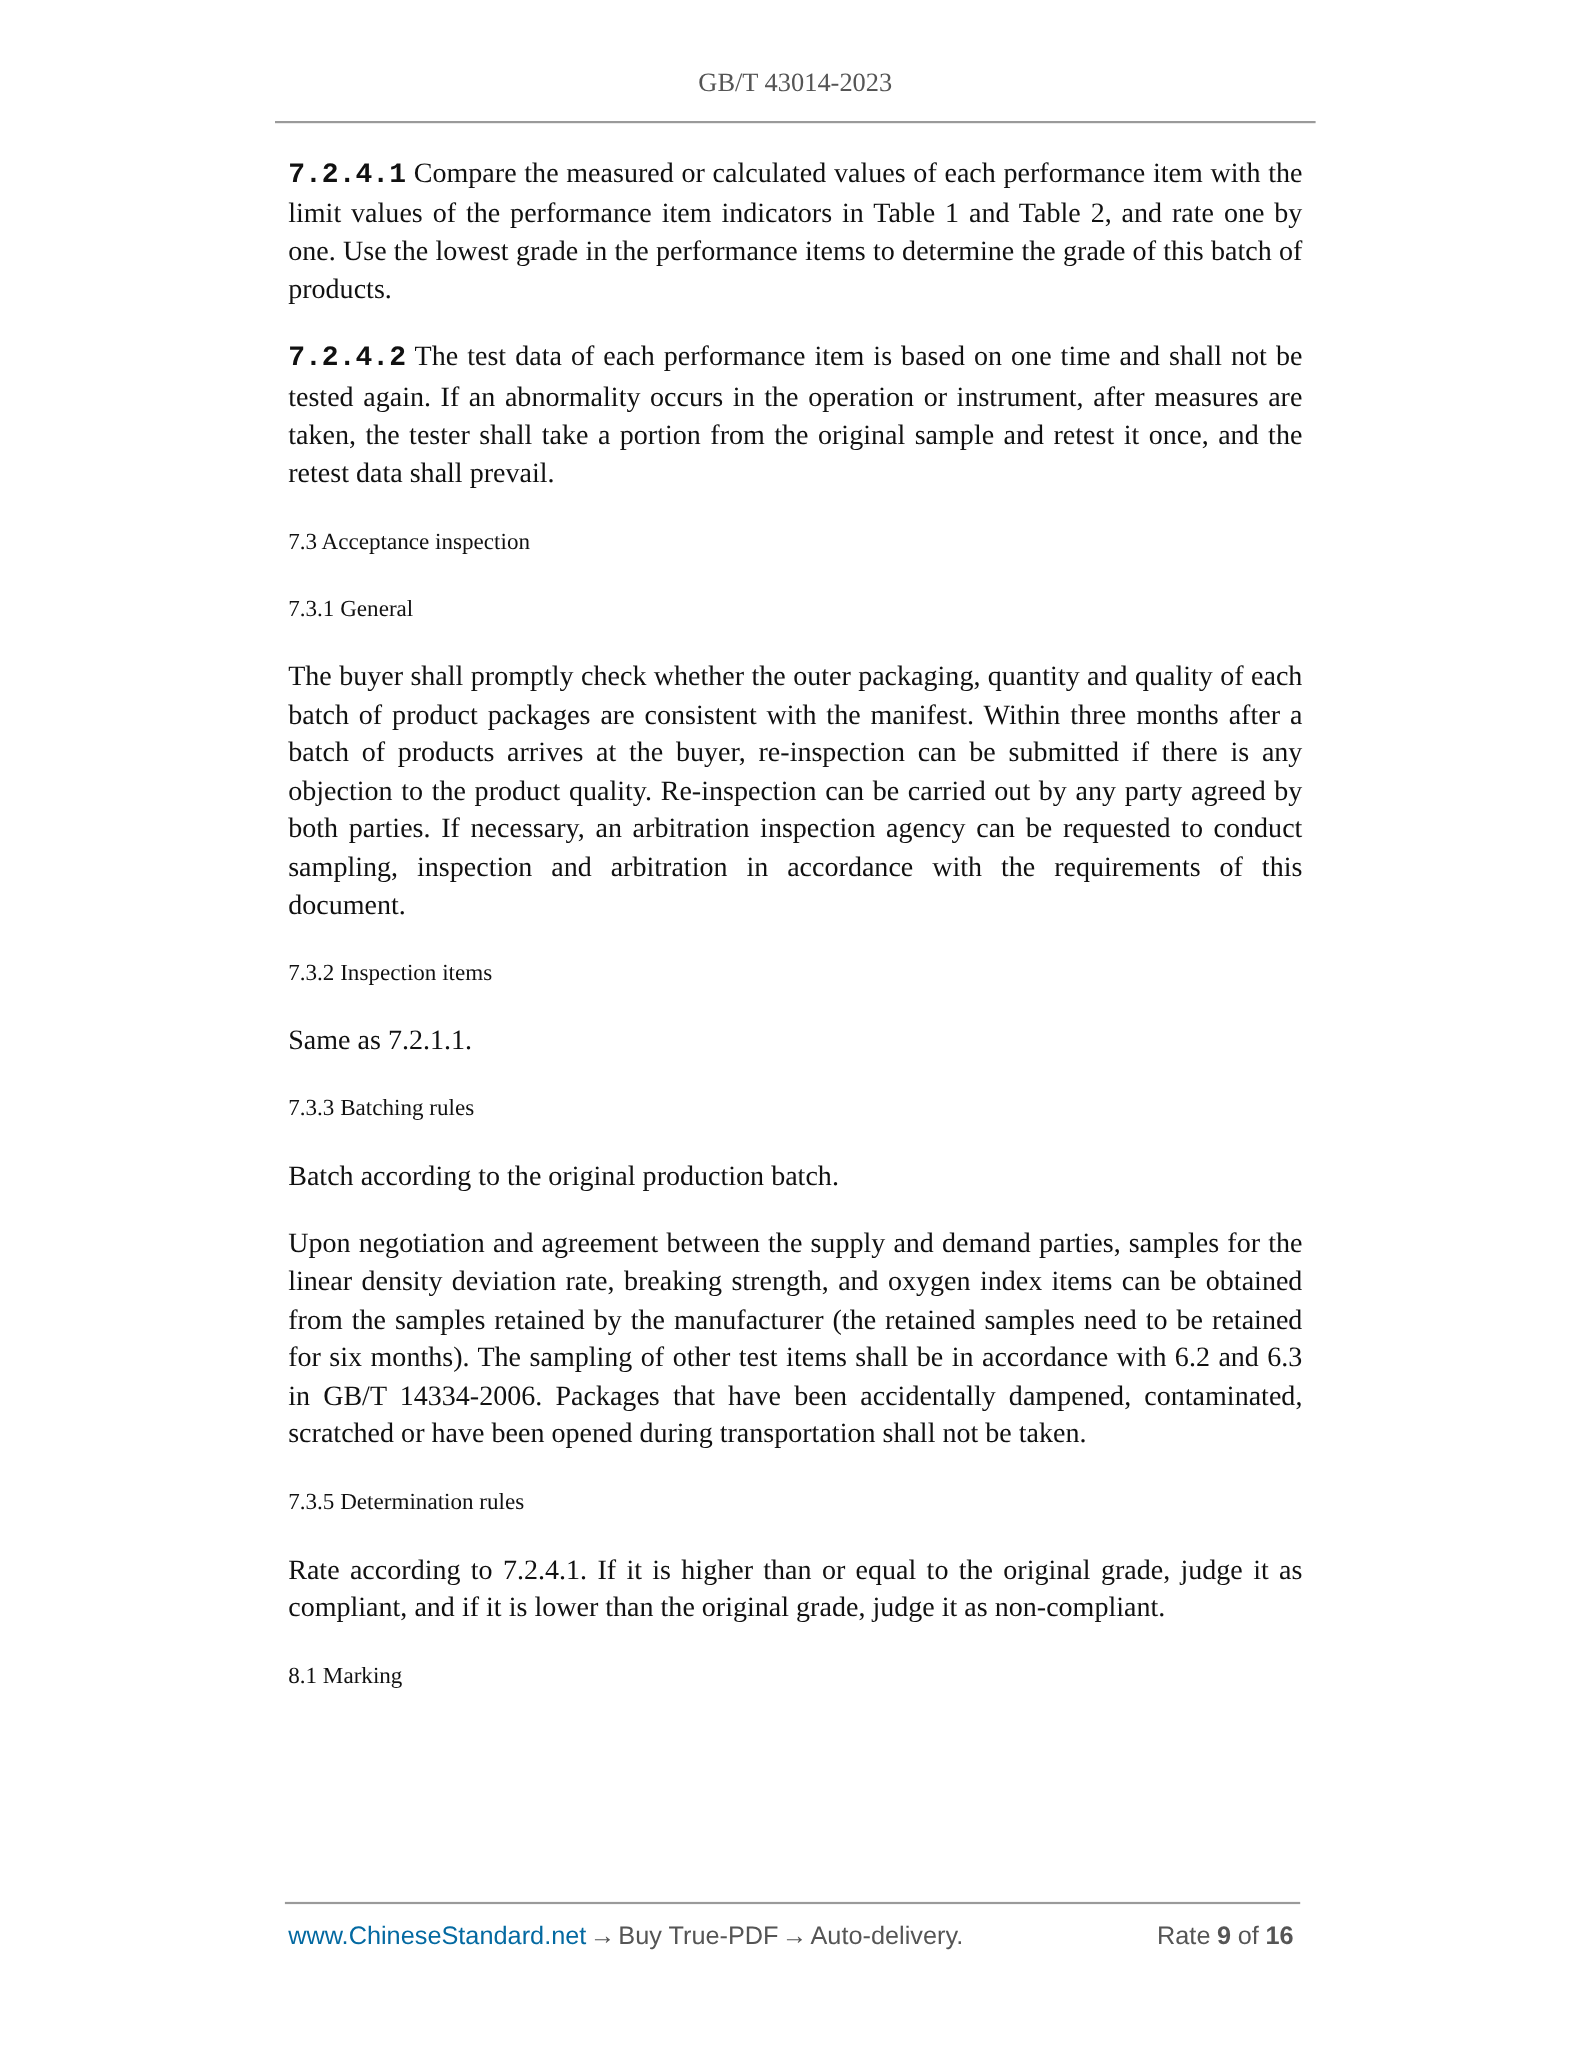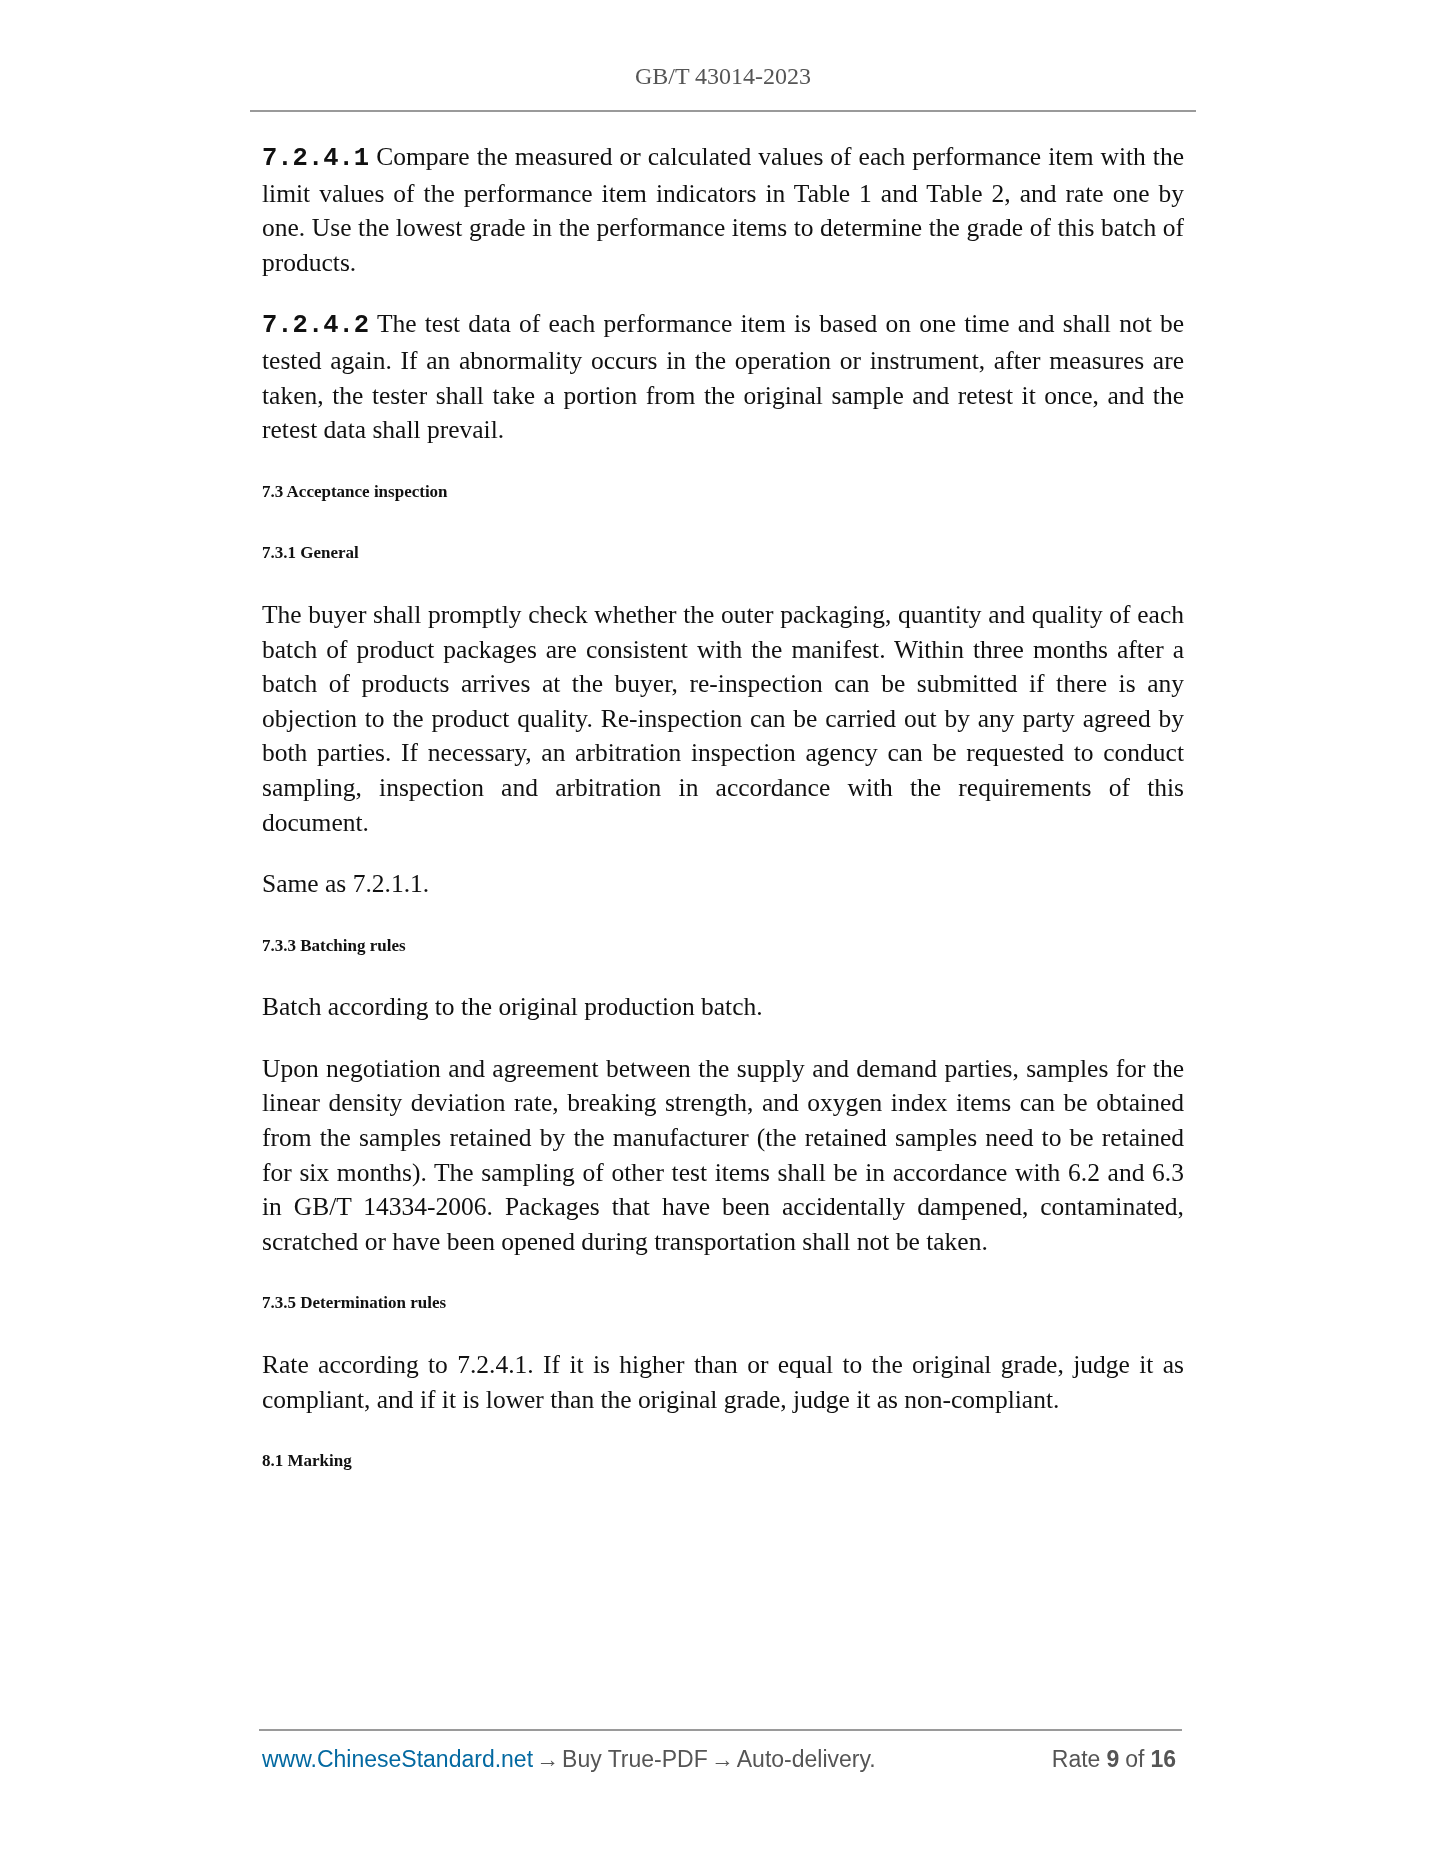--- a/index.html
+++ b/index.html
@@ -21,21 +21,21 @@
       position: absolute; left: 262px; width: 922px; top: 140px;
       font-family: "Liberation Serif", serif;
       color: #111111;
     }
     .para {
       font-size: 25.5px; line-height: 34.6px; margin: 0 0 27px 0;
       text-align: justify;
     }
     .para .num { font-weight: bold; font-family: Liberation Mono, monospace; }
     .h3 {
-      font-size: 17px; line-height: 34.6px; font-weight: bold; margin: 6px 0 27px 0;
+      font-size: 21px; line-height: 34.6px; font-weight: normal; margin: 6px 0 27px 0;
     }
     .h1 {
       font-size: 34px; line-height: 40px; font-weight: bold; margin: 16px 0 36px 0;
     }
 
     .footer-rule {
       position: absolute; left: 259px; width: 923px; top: 1729px; height: 0;
       border-top: 2px solid #9a9a9a;
     }
     .footer {
@@ -58,20 +58,21 @@
 
   <div class="body">
     <p class="para"><span class="num">7.2.4.1</span> <span>Compare the measured or calculated values of each performance item with the limit values of the performance item indicators in Table 1 and Table 2, and rate one by one. Use the lowest grade in the performance items to determine the grade of this batch of products.</span></p>
 
     <p class="para"><span class="num">7.2.4.2</span> <span>The test data of each performance item is based on one time and shall not be tested again. If an abnormality occurs in the operation or instrument, after measures are taken, the tester shall take a portion from the original sample and retest it once, and the retest data shall prevail.</span></p>
 
     <div class="h3">7.3 Acceptance inspection</div>
     <div class="h3">7.3.1 General</div>
     <p class="para">The buyer shall promptly check whether the outer packaging, quantity and quality of each batch of product packages are consistent with the manifest. Within three months after a batch of products arrives at the buyer, re-inspection can be submitted if there is any objection to the product quality. Re-inspection can be carried out by any party agreed by both parties. If necessary, an arbitration inspection agency can be requested to conduct sampling, inspection and arbitration in accordance with the requirements of this document.</p>
 
+    <div class="h3">7.3.2 Inspection items</div>
     <p class="para">Same as 7.2.1.1.</p>
 
     <div class="h3">7.3.3 Batching rules</div>
     <p class="para">Batch according to the original production batch.</p>
 
     <p class="para">Upon negotiation and agreement between the supply and demand parties, samples for the linear density deviation rate, breaking strength, and oxygen index items can be obtained from the samples retained by the manufacturer (the retained samples need to be retained for six months). The sampling of other test items shall be in accordance with 6.2 and 6.3 in GB/T 14334-2006. Packages that have been accidentally dampened, contaminated, scratched or have been opened during transportation shall not be taken.</p>
 
     <div class="h3">7.3.5 Determination rules</div>
     <p class="para">Rate according to 7.2.4.1. If it is higher than or equal to the original grade, judge it as compliant, and if it is lower than the original grade, judge it as non-compliant.</p>
 

